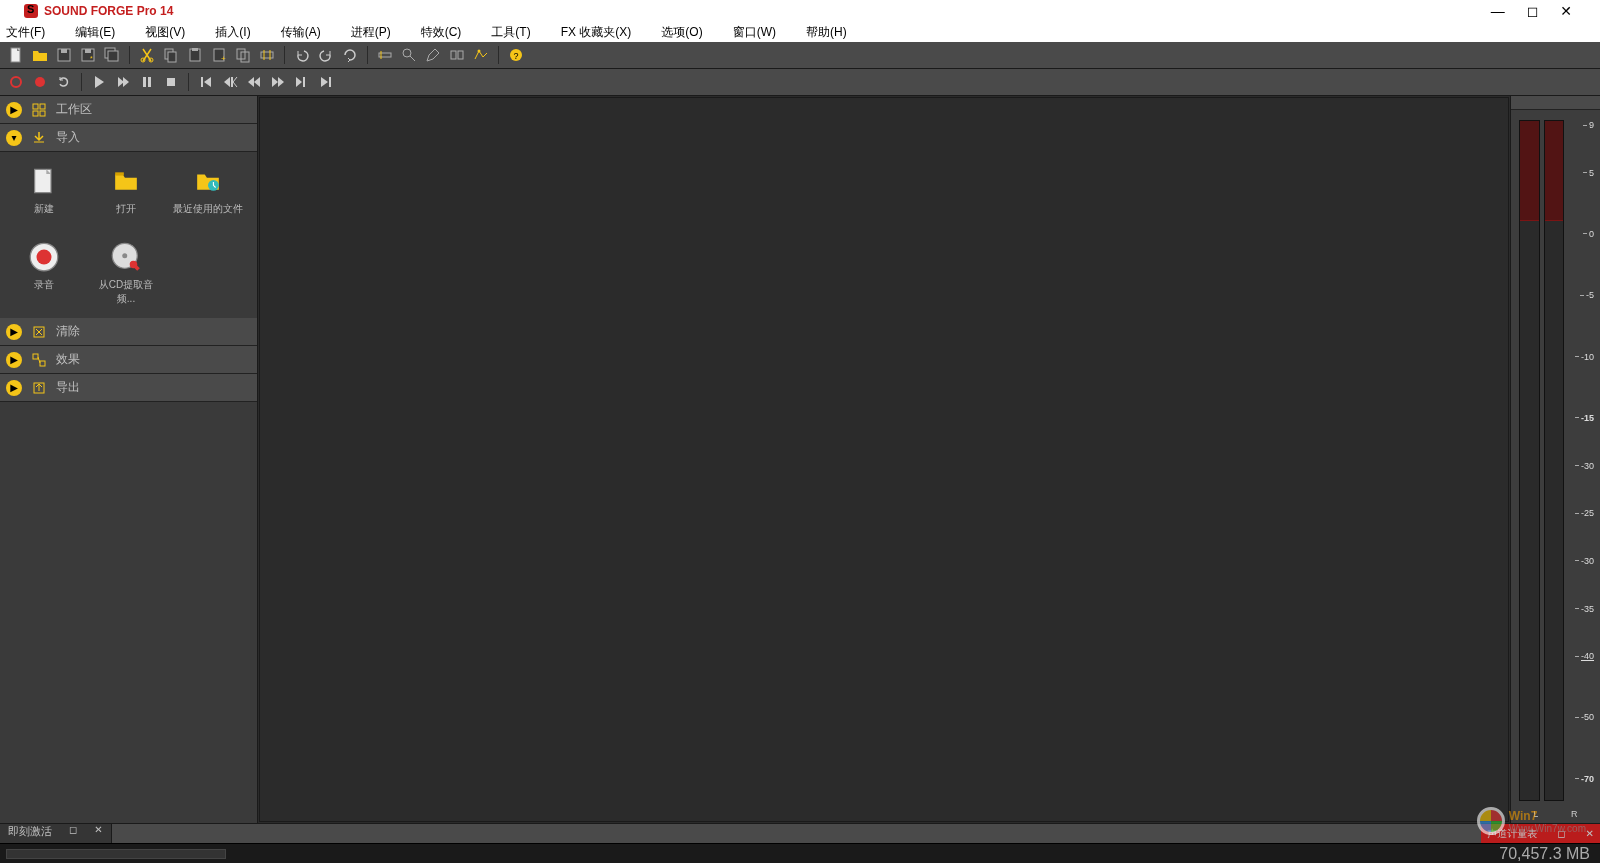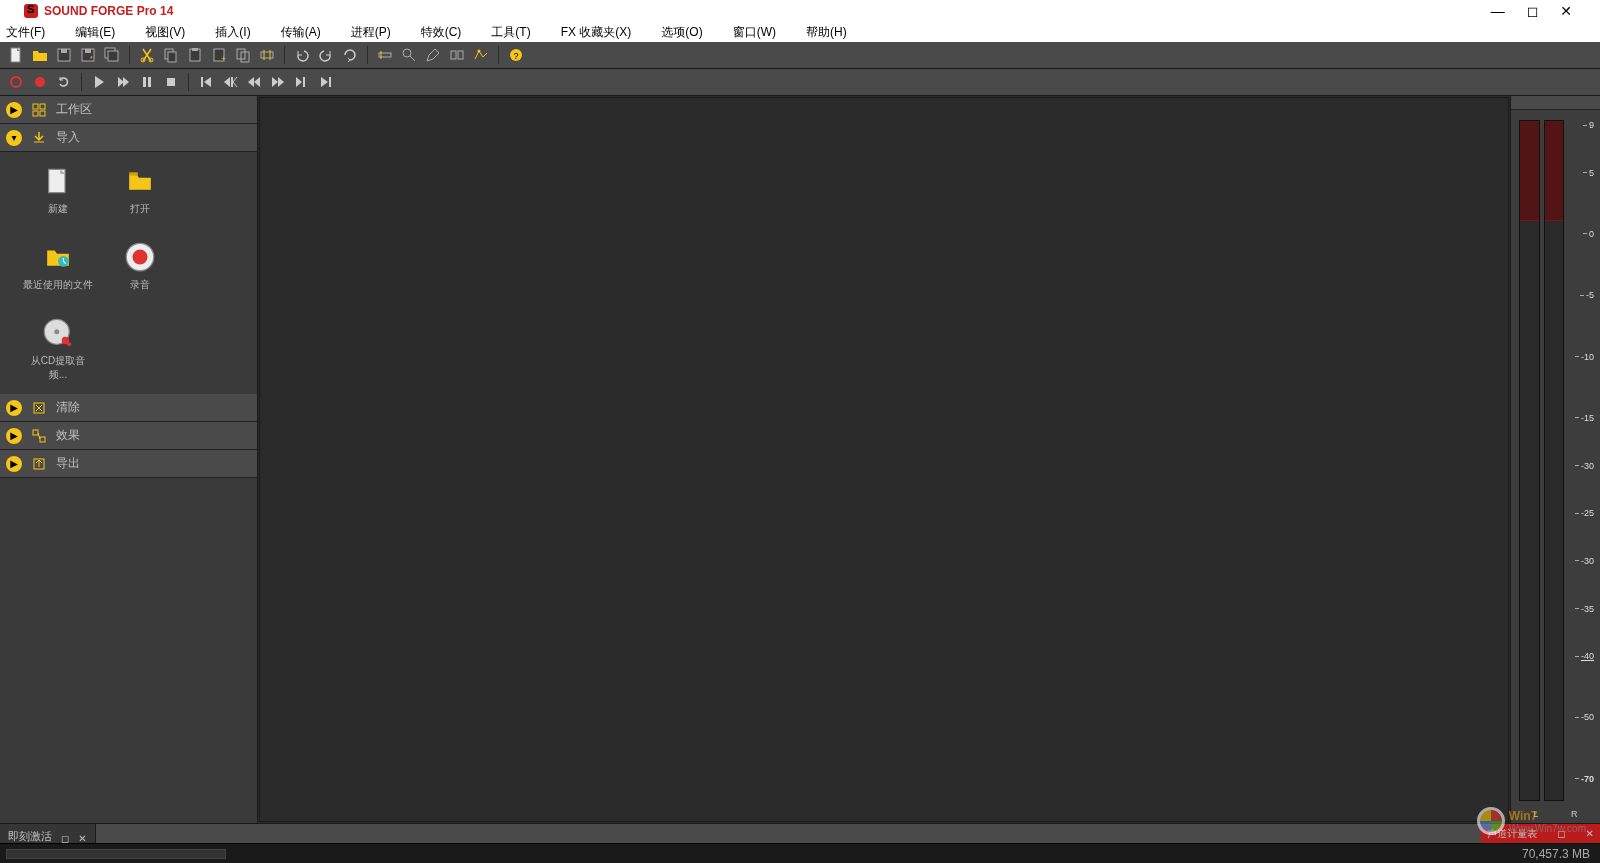--- a/index.html
+++ b/index.html
@@ -24,45 +24,45 @@
 .sep { width: 1px; height: 18px; background: #2a2a2a; margin: 0 3px; }
 
 
 .workspace { flex: 1; display: flex; background: #2b2b2b; min-height: 0; }
 .sidebar { width: 258px; background: #3a3a3a; display: flex; flex-direction: column; border-right: 1px solid #1a1a1a; }
 .section-header { height: 28px; background: #4a4a4a; border-bottom: 1px solid #222; display: flex; align-items: center; padding: 0 6px; gap: 10px; font-size: 12px; cursor: default; }
 .section-header.open .chev-icon { background:#f5c518; }
 .chev-icon { width:16px; height:16px; border-radius:50%; background:#f5c518; display:flex; align-items:center; justify-content:center; color:#000; font-size:10px; }
 .sec-icon { width:14px; height:14px; display:flex; align-items:center; justify-content:center; }
 .sec-icon svg { stroke:#f5c518; }
-.section-body { background:#3a3a3a; padding:10px 22px; display:flex; flex-wrap:wrap; gap:6px 10px; }
+.section-body { background:#3a3a3a; padding:10px 8px; display:flex; flex-wrap:wrap; gap:6px 10px; }
 .action-card { width:72px; height:70px; display:flex; flex-direction:column; align-items:center; justify-content:flex-start; gap:6px; font-size:10px; text-align:center; color:#bbb; cursor:default; padding-top:4px;}
 .action-card .aicon { width:36px; height:30px; display:flex; align-items:center; justify-content:center; }
 .spacer-fill { flex:1; background:#3a3a3a; }
 
 .main-canvas { flex:1; background:#2b2b2b; border:1px solid #1a1a1a; margin:1px; }
 
 
 .meter-panel { width:90px; background:#3d3d3d; display:flex; flex-direction:column; border-left:1px solid #1a1a1a; }
 .meter-top { height:14px; background:#4a4a4a; border-bottom:1px solid #222;}
 .meter-body { flex:1; display:flex; padding:10px 6px 6px 6px; position:relative; }
 .meter-track { width:22px; background:#2a2a2a; border:1px solid #111; margin:0 2px; position:relative; }
 .meter-track.left { margin-left:2px; }
 .meter-red { position:absolute; top:0; left:0; right:0; height:100px; background:linear-gradient(#7a0000,#7a0000); opacity:0.5; border-bottom:1px solid #c00;}
 .meter-ticks { width:30px; position:relative; }
 .meter-ticks .tick { position:absolute; right:0; font-size:9px; color:#ddd; width:100%; text-align:right; display:flex; align-items:center; justify-content:flex-end;}
 .meter-ticks .tick::before { content:""; display:inline-block; width:4px; height:1px; background:#aaa; margin-right:2px;}
 .meter-labels { display:flex; justify-content:space-around; font-size:9px; padding:2px 6px 4px 6px; color:#ccc; }
 
 
 .bottom-tabs { height:20px; background:#4a4a4a; border-top:1px solid #1a1a1a; display:flex; align-items:center; }
-.tab { background:#353535; height:20px; padding:0 8px; font-size:11px; display:flex; align-items:flex-end; gap:6px; border-right:1px solid #1a1a1a;}
+.tab { background:#353535; height:20px; padding:0 8px; font-size:11px; display:flex; align-items:flex-start; gap:14px; border-right:1px solid #1a1a1a;}
 .tab .tab-ctl { font-size:10px; margin-left:3px; }
 .right-tab { margin-left:auto; background:#b91c1c; padding:0 6px; font-size:10px; display:flex; align-items:center; gap:20px; height:20px;}
-.statusbar { height:20px; background:#1a1a1a; border-top:1px solid #000; display:flex; align-items:center; font-size:12px; color:#aaa; }
+.statusbar { height:20px; background:#1a1a1a; border-top:1px solid #000; display:flex; align-items:center; font-size:16px; color:#aaa; }
 .status-progress { width:220px; height:10px; background:#333; margin-left:6px; border:1px solid #444; }
 .status-mem { margin-left:auto; padding-right:10px; }
 .watermark { position:absolute; right:14px; bottom:28px; font-size:12px; color:#5a7; opacity:.6; pointer-events:none; display:flex; align-items:center; gap:4px;}
 .watermark .wlogo { width:28px; height:28px; border-radius:50%; background:conic-gradient(#e33 0 25%,#3c3 0 50%,#39e 0 75%,#fc0 0 100%); border:3px solid #fff; }
 </style>
 </head>
 <body>
 
 <div class="titlebar">
   <div class="app-icon"></div>
@@ -416,21 +416,21 @@
         </div>
       <div class="meter-track">
           <div class="meter-red"></div>
         </div>
       <div class="meter-ticks" id="meter-ticks">
           <div class="tick" style="top: 0%;">9</div>
           <div class="tick" style="top: 7%;">5</div>
           <div class="tick" style="top: 16%;">0</div>
           <div class="tick" style="top: 25%;">-5</div>
           <div class="tick" style="top: 34%;">-10</div>
-          <div class="tick" style="top: 43%;">-15</div>
+          <div class="tick" style="top: 43%; font-weight: bold;">-15</div>
           <div class="tick" style="top: 50%;">-30</div>
           <div class="tick" style="top: 57%;">-25</div>
           <div class="tick" style="top: 64%;">-30</div>
           <div class="tick" style="top: 71%;">-35</div>
           <div class="tick" style="top: 78%; text-decoration: underline;">-40</div>
           <div class="tick" style="top: 87%;">-50</div>
           <div class="tick" style="top: 96%; font-weight: bold;">-70</div>
         </div>
     </div>
     <div class="meter-labels">

